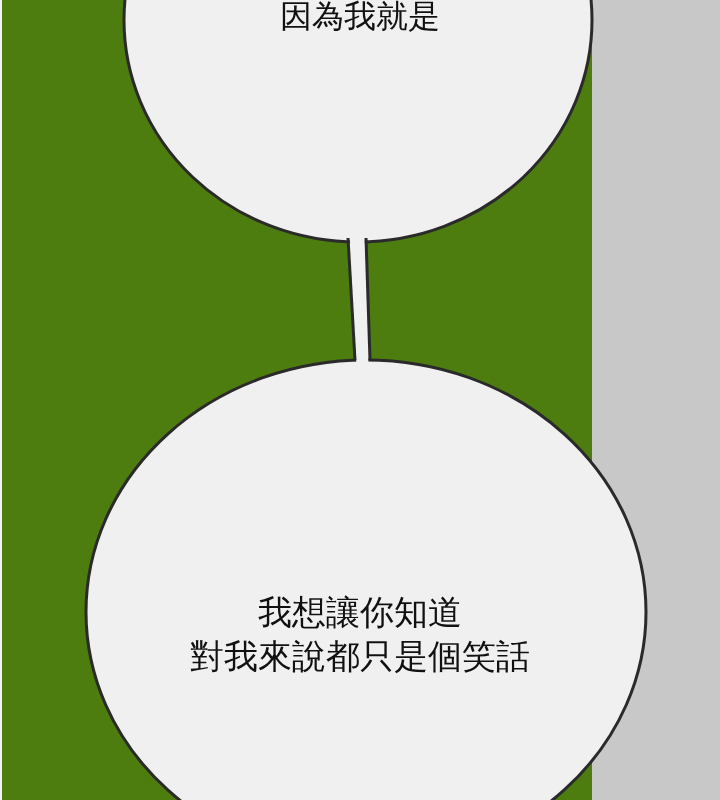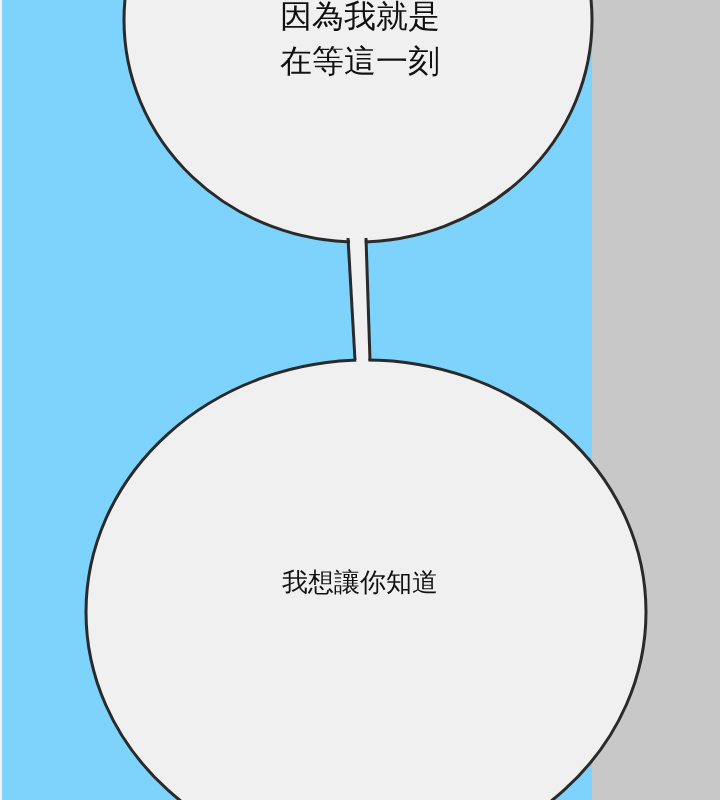--- a/index.html
+++ b/index.html
@@ -1,23 +1,23 @@
 <!DOCTYPE html>
 <html><head>
 <meta charset="utf-8">
 <style>
   html, body { margin: 0; padding: 0; }
   body { width: 720px; height: 800px; overflow: hidden; background: #c8c8c8; position: relative; }
-  .panel { position: absolute; left: 0; top: 0; width: 592px; height: 800px; background: #7dd3fc; }
+  .panel { position: absolute; left: 0; top: 0; width: 592px; height: 800px; background: #4d7c0f; }
   .left-strip { position: absolute; left: 0; top: 0; width: 2px; height: 800px; background: #f2f2f2; }
   svg.bubbles { position: absolute; left: 0; top: 0; }
   .text { position: absolute; text-align: center; color: #111;
           font-family: "DejaVu Sans", "Liberation Sans", sans-serif; }
   .t1 { left: 208px; top: -6px; width: 304px; font-size: 32px; line-height: 45px; }
-  .t2 { left: 140px; top: 560px; width: 440px; font-size: 26px; line-height: 44px; }
+  .t2 { left: 140px; top: 590px; width: 440px; font-size: 34px; line-height: 44px; }
   .line { display: block; white-space: nowrap; }
 </style>
 </head>
 <body>
 
 <div class="panel">
   <div class="left-strip"></div>
 
   <svg class="bubbles" width="720" height="800" viewBox="0 0 720 800">
 
@@ -27,19 +27,19 @@
 
     <ellipse cx="366" cy="612" rx="280" ry="252" fill="#f0f0f0" stroke="#2a2a2a" stroke-width="3"></ellipse>
 
     <path d="M349.5,232 L356.5,366 L368.5,366 L364.5,232 Z" fill="#f0f0f0" stroke="none"></path>
     <line x1="348" y1="238" x2="355" y2="360" stroke="#2a2a2a" stroke-width="3"></line>
     <line x1="366" y1="238" x2="370" y2="360" stroke="#2a2a2a" stroke-width="3"></line>
   </svg>
 
   <div class="text t1">
     <span class="line">因為我就是</span>
-    <span class="line">在等這一刻</span>
   </div>
 
   <div class="text t2">
     <span class="line">我想讓你知道</span>
+    <span class="line">對我來說都只是個笑話</span>
   </div>
 </div>
 
 </body></html>

